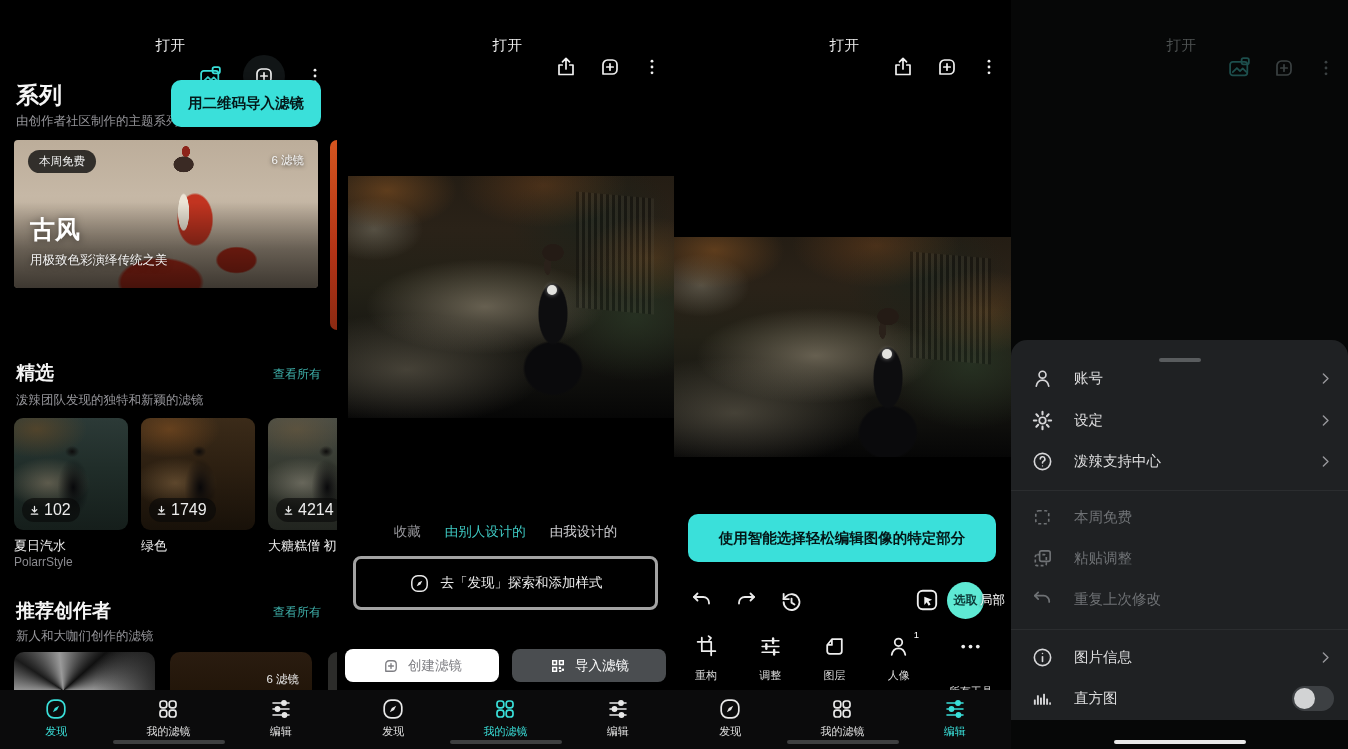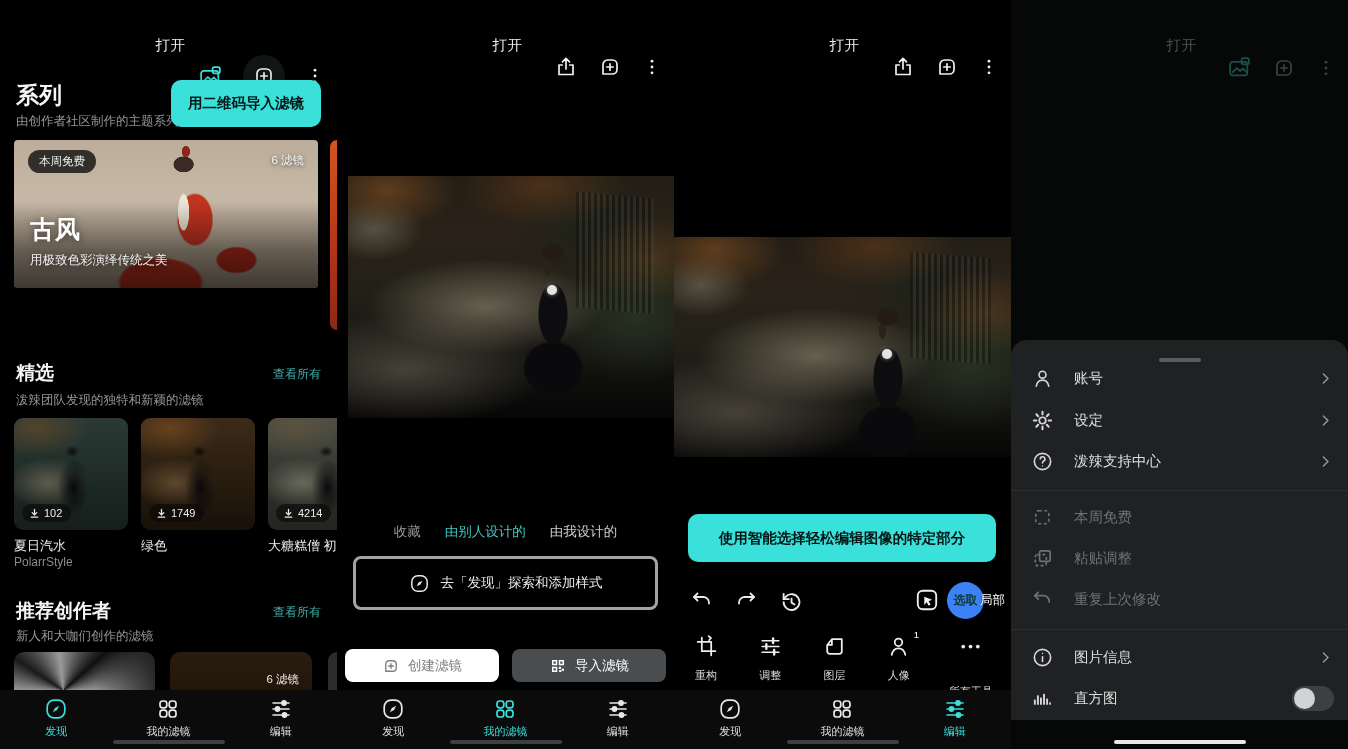--- a/index.html
+++ b/index.html
@@ -52,21 +52,21 @@
   .cardsub { position:absolute; left:16px; bottom:19px; font-size:12.5px; color:#f2f2f2; text-shadow:0 1px 6px rgba(0,0,0,.6); }
   .nextcard { position:absolute; top:140px; left:330px; width:7px; height:190px; border-radius:10px 0 0 10px; background:linear-gradient(180deg,#d4551f,#b23316 60%,#8c2a12); }
 
   .thumb { position:absolute; top:418px; width:114px; height:112px; border-radius:9px; overflow:hidden; }
   .thumb::after { content:""; position:absolute; inset:0;
     background: radial-gradient(10px 8px at 51% 30%, rgba(12,10,10,.95), transparent 72%),
                 radial-gradient(24px 44px at 52% 62%, rgba(4,4,7,.92), transparent 66%); }
   .t1 { left:14px;  background: radial-gradient(60px 36px at 30% 58%, rgba(128,118,98,.65), transparent 70%), radial-gradient(70px 40px at 20% 10%, rgba(120,80,35,.5), transparent 72%), linear-gradient(180deg,#2c3a37,#202d29 45%,#151e1b); }
   .t2 { left:141px; background: radial-gradient(60px 36px at 30% 58%, rgba(130,100,64,.6), transparent 70%), radial-gradient(70px 40px at 25% 10%, rgba(140,85,35,.55), transparent 72%), linear-gradient(180deg,#3b2b19,#2c1f11 45%,#181109); }
   .t3 { left:268px; background: radial-gradient(60px 36px at 30% 58%, rgba(150,145,130,.55), transparent 70%), radial-gradient(70px 40px at 25% 10%, rgba(120,95,60,.45), transparent 72%), linear-gradient(180deg,#484c45,#353930 45%,#21241f); }
-  .dlbadge { position:absolute; left:8px; bottom:8px; background:rgba(8,8,8,.62); border-radius:12px; padding:3px 9px 3px 7px; display:flex; align-items:center; gap:4px; font-size:11px; color:#ececec; z-index:2; }
+  .dlbadge { position:absolute; left:8px; bottom:8px; background:rgba(8,8,8,.62); border-radius:12px; padding:3px 9px 3px 7px; display:flex; align-items:center; gap:4px; font-size:16px; color:#ececec; z-index:2; }
   .tname { position:absolute; top:537px; font-size:13px; color:#ededed; white-space:nowrap; }
   .tauthor { position:absolute; top:555px; font-size:12px; color:#8b8b90; }
 
   .ccard { position:absolute; top:652px; height:86px; border-radius:10px; overflow:hidden; }
   .c1 { left:14px; width:141px;
     background: linear-gradient(100deg, transparent 55%, rgba(8,8,8,.85)),
       conic-gradient(from 210deg at 35% 45%, #0c0c0c, #d8d8d8 12%, #1a1a1a 26%, #9a9a9a 40%, #101010 55%, #c4c4c4 70%, #0c0c0c 85%, #0c0c0c); }
   .c2 { left:170px; width:142px; background: radial-gradient(90px 40px at 30% 85%, rgba(90,58,30,.55), transparent 72%), linear-gradient(180deg,#2a1c10,#201407 60%,#140d05); }
   .c3 { left:328px; width:9px; border-radius:10px 0 0 10px; background:#2c2c2a; }
   .ccount { position:absolute; top:20px; right:13px; font-size:11.5px; color:#e8e8e8; }
@@ -101,21 +101,21 @@
   .emptybox { position:absolute; top:556px; left:16px; width:305px; height:54px; border:3px solid #a3a3a3; border-radius:8px; display:flex; align-items:center; justify-content:center; gap:11px; color:#e9e9e9; font-size:13.5px; }
   .btnrow { position:absolute; top:649px; left:8px; right:8px; display:flex; gap:13px; height:33px; }
   .pbtn { flex:1; border-radius:8px; display:flex; align-items:center; justify-content:center; gap:8px; font-size:13.5px; }
   .pbtn.dim { background:#ffffff; color:#7e7e83; }
   .pbtn.lit { background:#4a4d50; color:#fff; }
 
   
   .banner { position:absolute; top:514px; left:14px; width:308px; height:48px; background:#3ae0da; border-radius:10px; display:flex; align-items:center; justify-content:center; font-size:14.5px; font-weight:bold; color:#041616; }
   .histrow { position:absolute; top:584px; left:16px; height:34px; display:flex; align-items:center; gap:20px; color:#eaeaea; }
   .coach { position:absolute; top:580px; right:6px; height:40px; display:flex; align-items:center; color:#f0f0f0; }
-  .coachcircle { width:37px; height:37px; border-radius:50%; background:#3b82f6; display:flex; align-items:center; justify-content:center; font-size:12px; font-weight:bold; color:#0b3634; margin-left:7px; }
+  .coachcircle { width:37px; height:37px; border-radius:50%; background:#5eead4; display:flex; align-items:center; justify-content:center; font-size:12px; font-weight:bold; color:#0b3634; margin-left:7px; }
   .coachlbl { font-size:12.5px; color:#fff; margin-left:-4px; text-shadow:0 1px 3px rgba(0,0,0,.8); }
   .toolbar { position:absolute; top:628px; left:0; right:0; height:62px; display:flex; }
   .tool { flex:1; display:flex; flex-direction:column; align-items:center; padding-top:6px; gap:5px; color:#ededed; }
   .tool.wide { flex:1.25;gap:21px; }
   .tool .lbl { font-size:11px; color:#dcdcdc; }
   .toolicon { position:relative; }
   .toolbadge { position:absolute; top:-5px; right:-8px; font-size:9.5px; color:#fff; }
 
   
   .sheet { position:absolute; top:340px; left:0; width:337px; height:380px; background:#1f2123; border-radius:16px 16px 0 0; z-index:5; }

